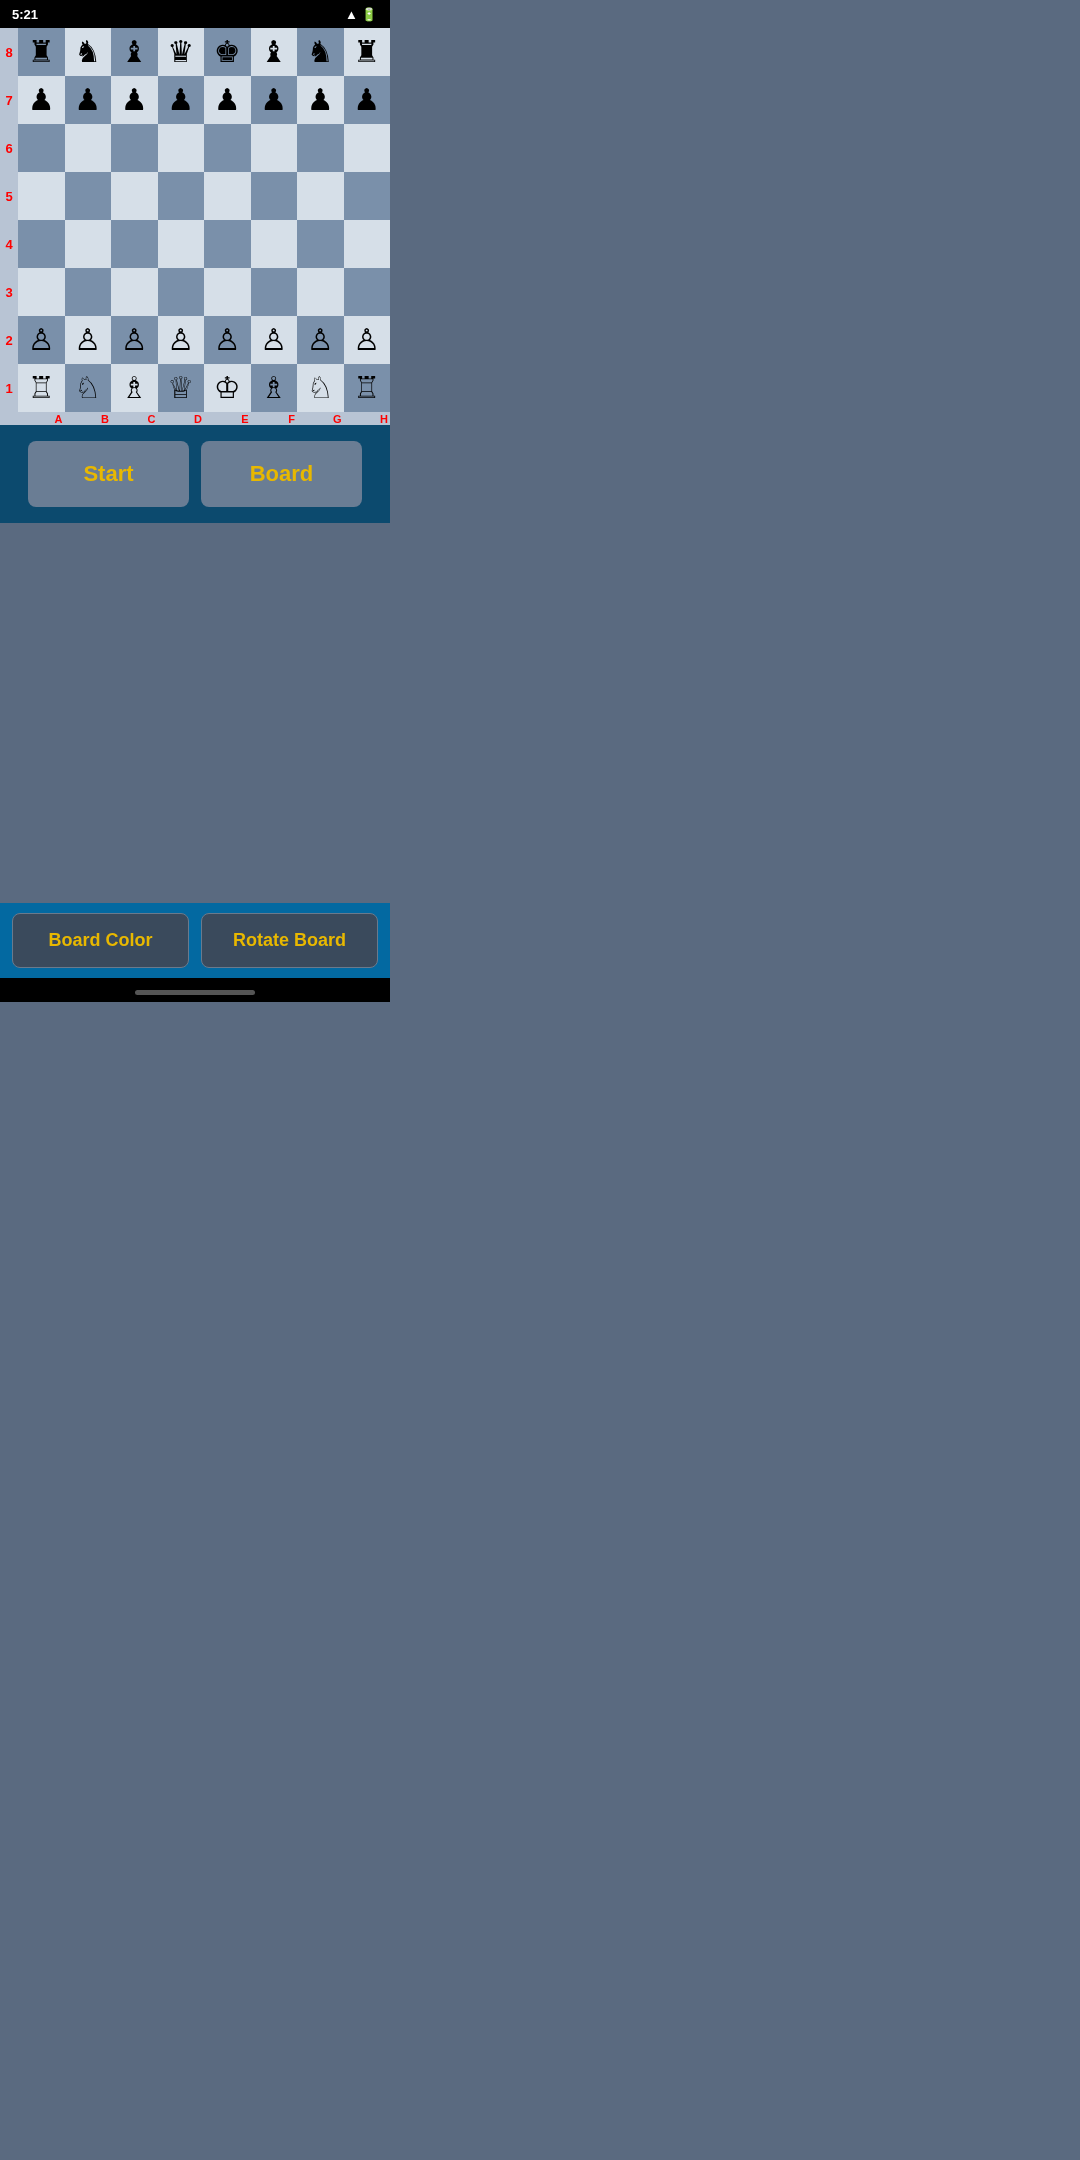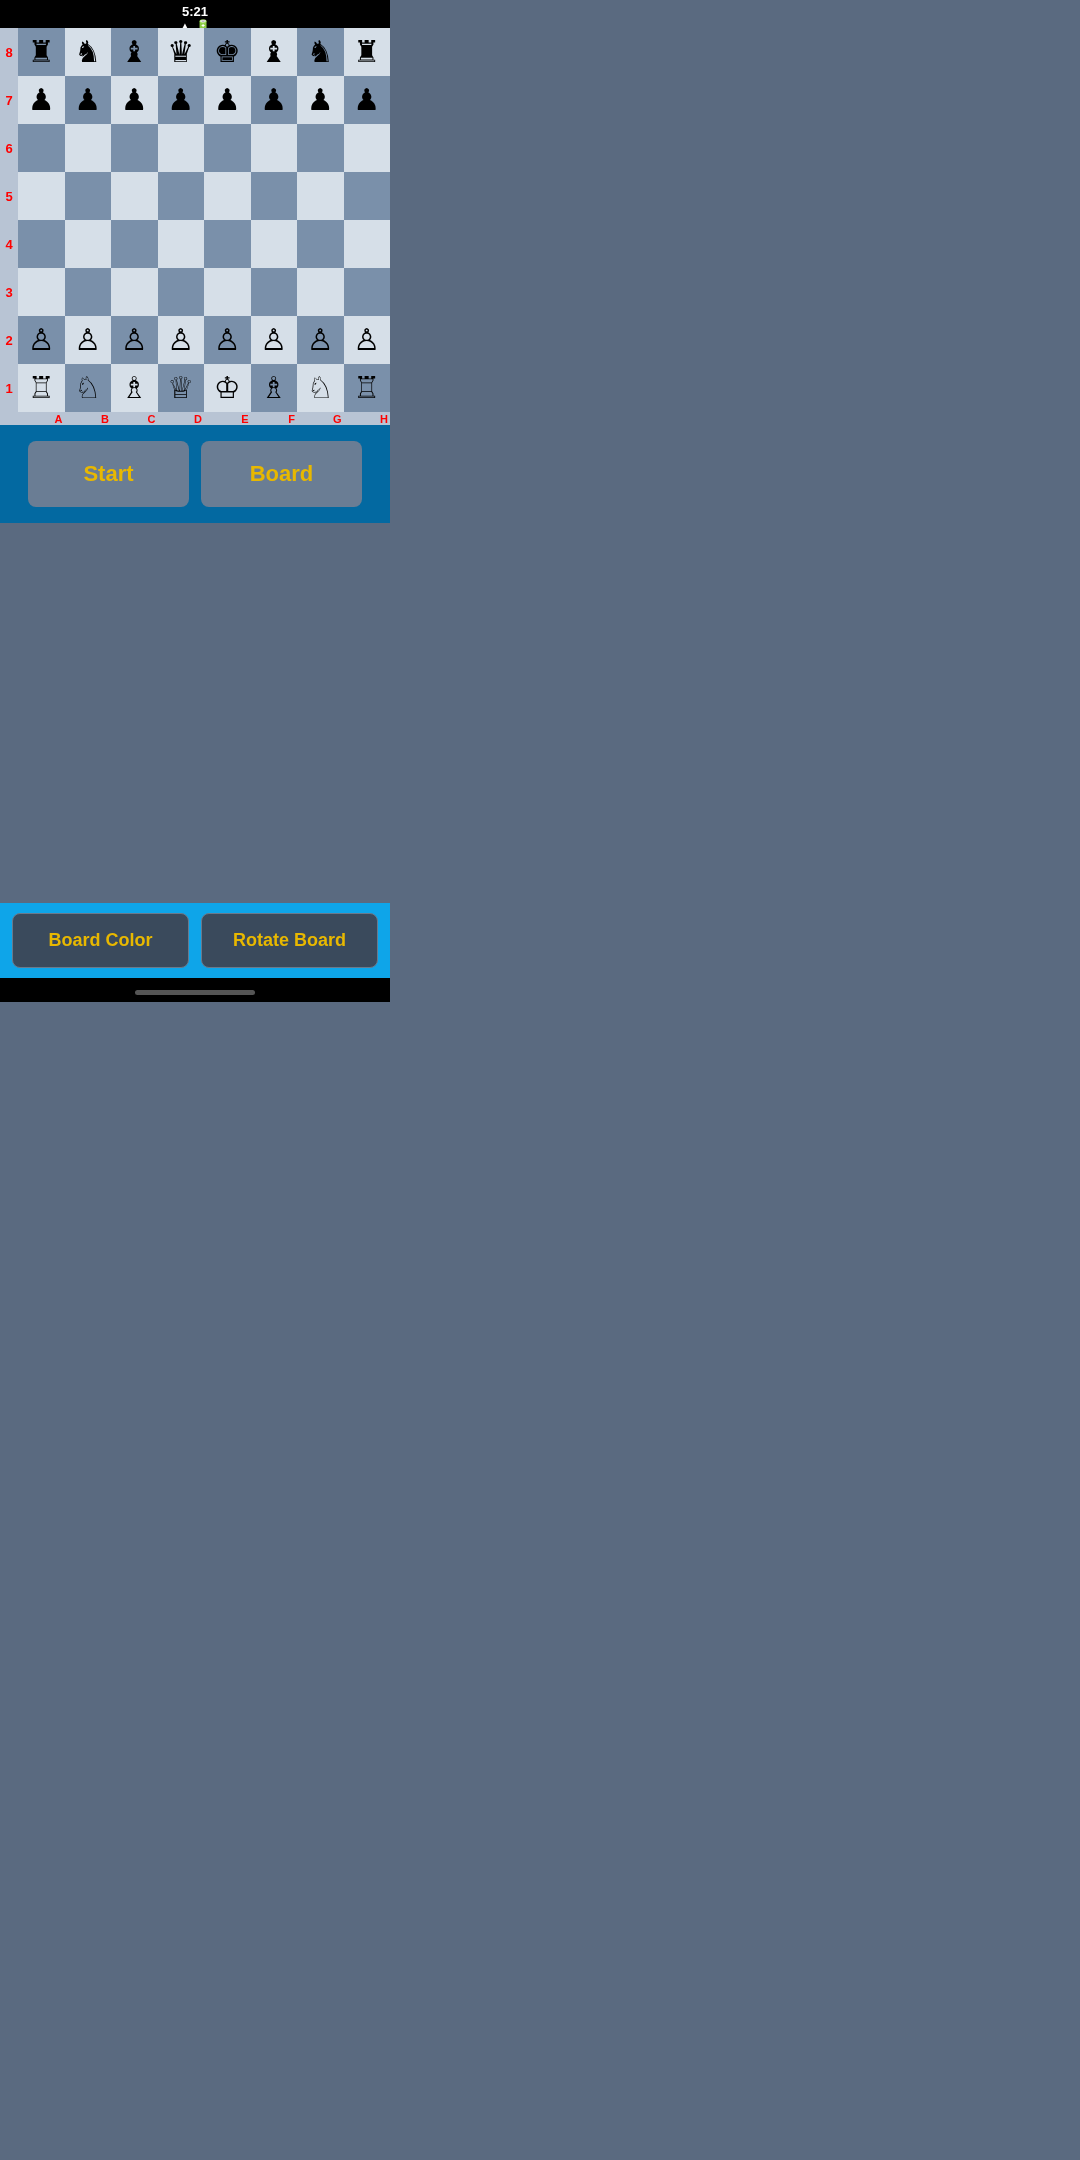--- a/index.html
+++ b/index.html
@@ -20,21 +20,20 @@
       width: 100%;
       background: #000;
       color: #fff;
       display: flex;
       justify-content: space-between;
       align-items: center;
       padding: 4px 12px;
       font-size: 13px;
       font-weight: bold;
       height: 28px;
-      flex-direction: column;
     }
     .status-left { display: flex; align-items: center; gap: 4px; }
     .status-right { display: flex; align-items: center; gap: 4px; }
 
     
     .board-area {
       width: 100%;
       background: #b8c4d4;
       padding: 0;
       position: relative;
@@ -96,21 +95,21 @@
       padding-right: 2px;
       color: #ff0000;
       font-size: 11px;
       font-weight: bold;
       padding-top: 1px;
     }
 
     
     .buttons-area {
       width: 100%;
-      background: #0369a1;
+      background: #0c4a6e;
       display: flex;
       flex-direction: row;
       justify-content: space-between;
       padding: 16px 28px;
       gap: 12px;
     }
 
     .btn {
       flex: 1;
       background: #6a7d94;
@@ -128,21 +127,21 @@
     .middle-section {
       width: 100%;
       flex: 1;
       background: #5a6a80;
       min-height: 380px;
     }
 
     
     .bottom-buttons {
       width: 100%;
-      background: #0ea5e9;
+      background: #0369a1;
       display: flex;
       flex-direction: row;
       justify-content: space-around;
       padding: 10px 12px;
       gap: 12px;
     }
 
     .btn-bottom {
       flex: 1;
       background: #3a4a5c;

